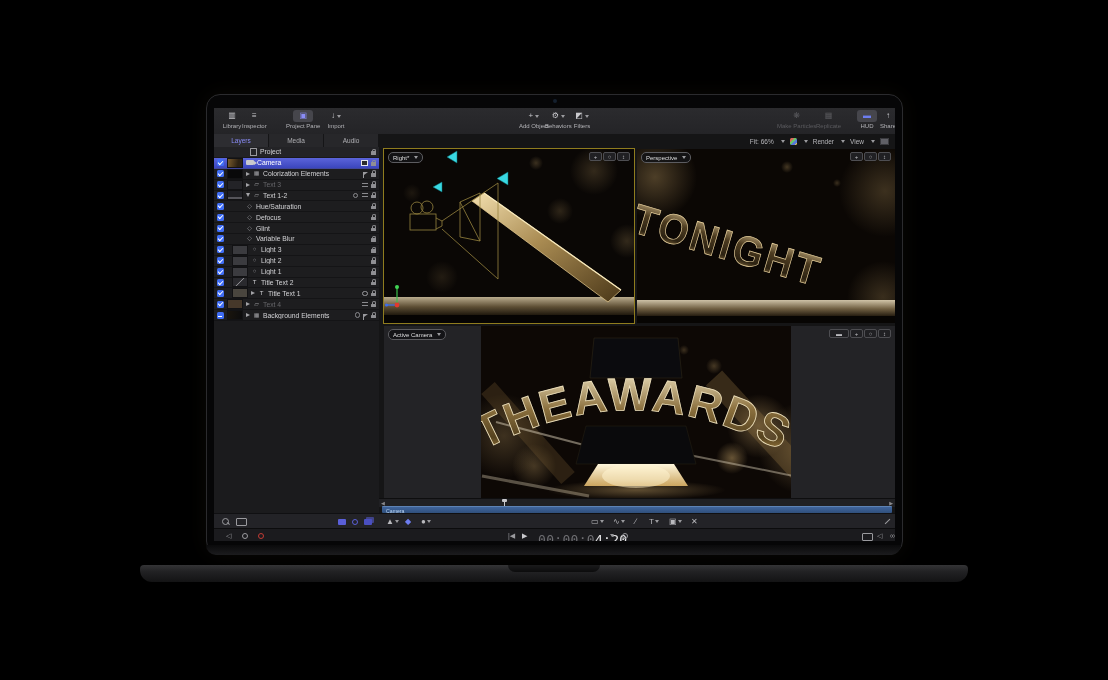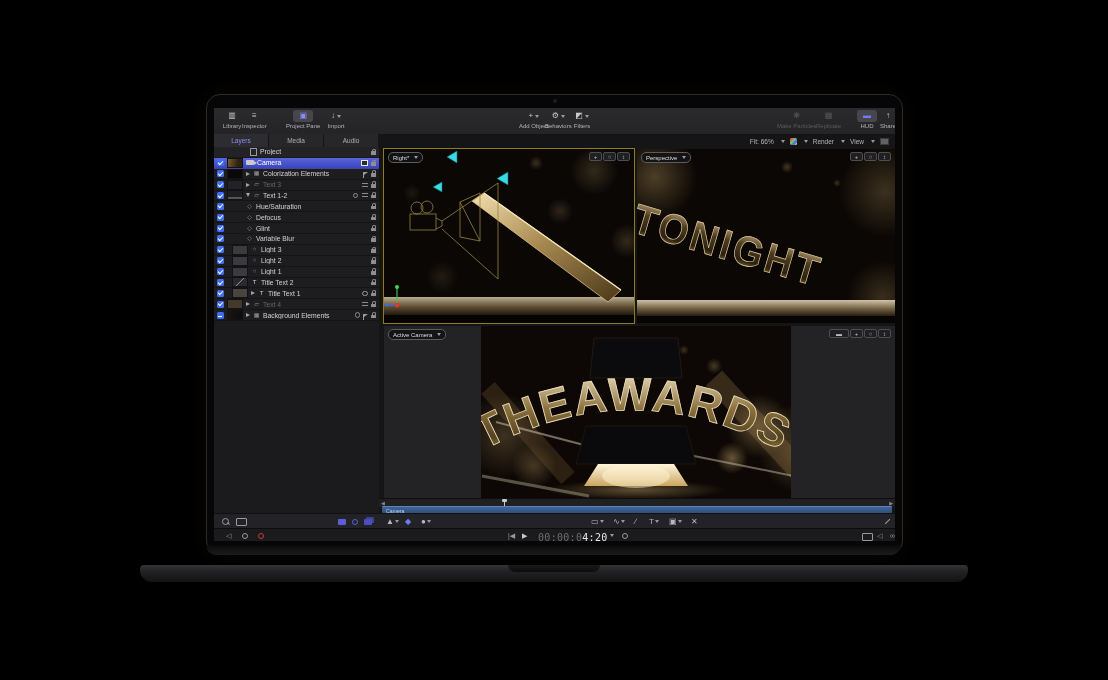--- a/index.html
+++ b/index.html
@@ -101,21 +101,21 @@
           border-radius:1px;border-top:1px solid #5d82b4;box-sizing:border-box;}
   .ctrack span{font-size:5.2px;color:#bcd6f4;margin-left:4px;line-height:5.5px;display:inline-block;}
   .toolsrow{position:absolute;left:0;top:378.5px;width:516px;height:16px;background:#232327;border-top:1px solid #101012;}
   .ti{position:absolute;top:3px;font-size:8px;color:#b9b9bd;line-height:10px;}
   .ti .chv{margin-left:1px;}
   .ti.blue{color:#6d7df0;}
   .leftbar{position:absolute;left:0;top:405px;width:165px;height:15px;background:#232327;border-top:1px solid #101012;}
   .transport{position:absolute;left:0;top:420px;width:681px;height:13px;background:#1b1b1e;border-top:1px solid #0c0c0d;}
   .tc-dim{color:#6e6e72;}
   .tc-bright{color:#e8e8ea;}
-  .timecode{font-family:"DejaVu Sans Mono",monospace;font-size:10px;letter-spacing:.3px;}
+  .timecode{font-family:"DejaVu Sans Mono",monospace;font-size:13px;letter-spacing:.3px;}
   .mini{position:absolute;font-size:7px;color:#9a9a9e;line-height:9px;}
   .ring{width:6px;height:6px;border:1px solid #9a9a9e;border-radius:50%;box-sizing:border-box;}
   .ring.red{border-color:#c23b34;}
   .bluebox{width:8px;height:6px;background:#5a5fd8;border-radius:1px;}
   .bluering{width:6px;height:6px;border:1.5px solid #5a5fd8;border-radius:50%;box-sizing:border-box;}
   .bluestack{width:8px;height:6px;background:#4a4fc0;border-radius:1px;box-shadow:2px -2px 0 rgba(90,95,216,.55);}
   .magic{width:5px;height:5px;border:1px solid #9a9a9e;border-radius:50%;position:relative;}
   .magic::after{content:"";position:absolute;left:4px;top:4px;width:3px;height:1px;background:#9a9a9e;transform:rotate(45deg);}
   .frameic{width:9px;height:6px;border:1px solid #9a9a9e;border-radius:1px;}
   .resz{width:8px;height:8px;position:relative;}

